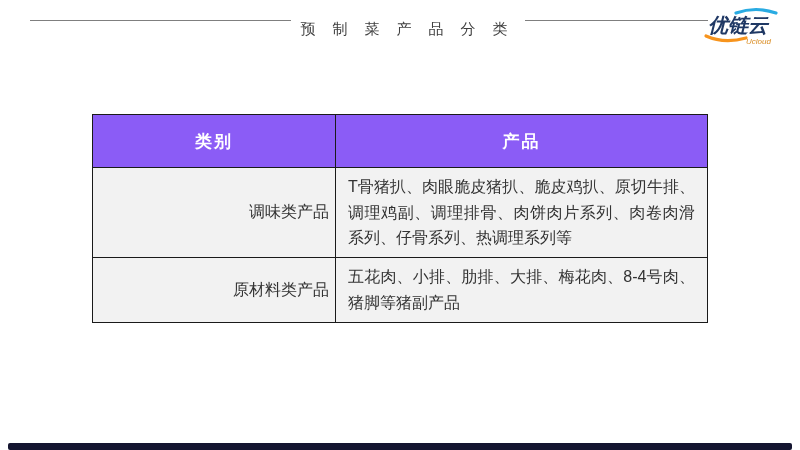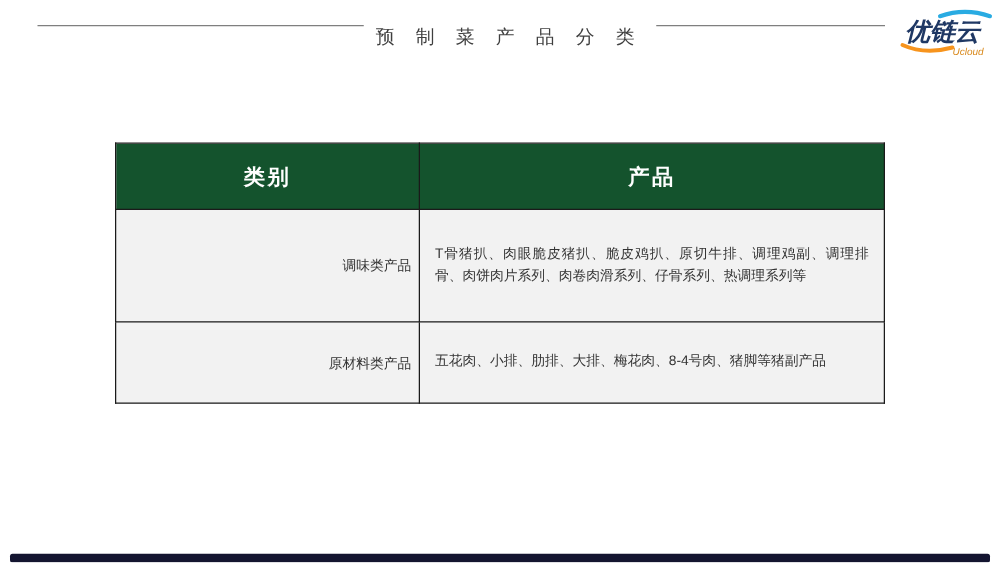--- a/index.html
+++ b/index.html
@@ -14,37 +14,37 @@
   }
   .hline{height:0;border-top:1px solid #7f7f7f;}
   .hline.left{flex:1.42;}
   .hline.right{flex:1;}
   .title{
     font-size:15px;color:#3f3f3f;font-weight:500;
     letter-spacing:17px;text-indent:6px;white-space:nowrap;
     padding-left:4px;
   }
   
-  .logo{position:absolute;top:4px;right:0;width:86px;height:46px;}
+  .logo{position:absolute;top:4px;right:16px;width:86px;height:46px;}
   
   table.ptable{
     position:absolute;left:92px;top:114px;width:616px;
     border-collapse:collapse;table-layout:fixed;
   }
   .ptable col.c1{width:243px;}
   .ptable th,.ptable td{border:1.5px solid #1a1a1a;}
   .ptable thead tr{height:53px;}
   .ptable th{
-    background:#14532d;color:#ffffff;font-size:17px;font-weight:bold;
+    background:#8b5cf6;color:#ffffff;font-size:17px;font-weight:bold;
     text-align:center;vertical-align:middle;letter-spacing:2px;
   }
   .ptable tbody tr.r0{height:90px;}
   .ptable tbody tr.r1{height:64px;}
   .ptable tbody tr.r2{height:65px;}
-  .ptable td{background:#f2f2f2;color:#333333;font-size:11px;vertical-align:middle;}
+  .ptable td{background:#f2f2f2;color:#333333;font-size:16px;vertical-align:middle;}
   .ptable td.cat{text-align:right;padding:4px 6px;}
   .ptable td.prod{
     text-align:justify;padding:6px 12px;line-height:1.6;
   }
   
   .footer-bar{
     position:absolute;left:8px;right:8px;bottom:0;height:7px;
     background:#141530;border-radius:2px;
   }
 </style>

